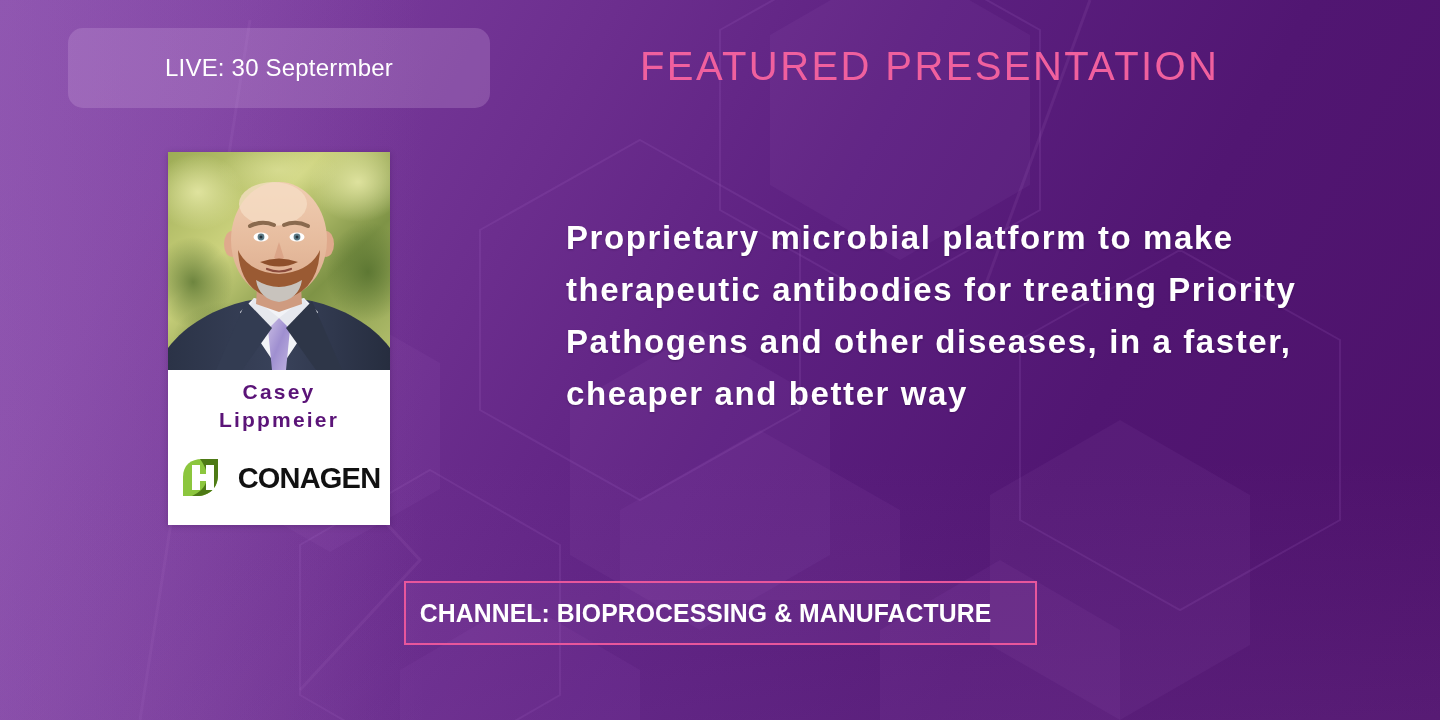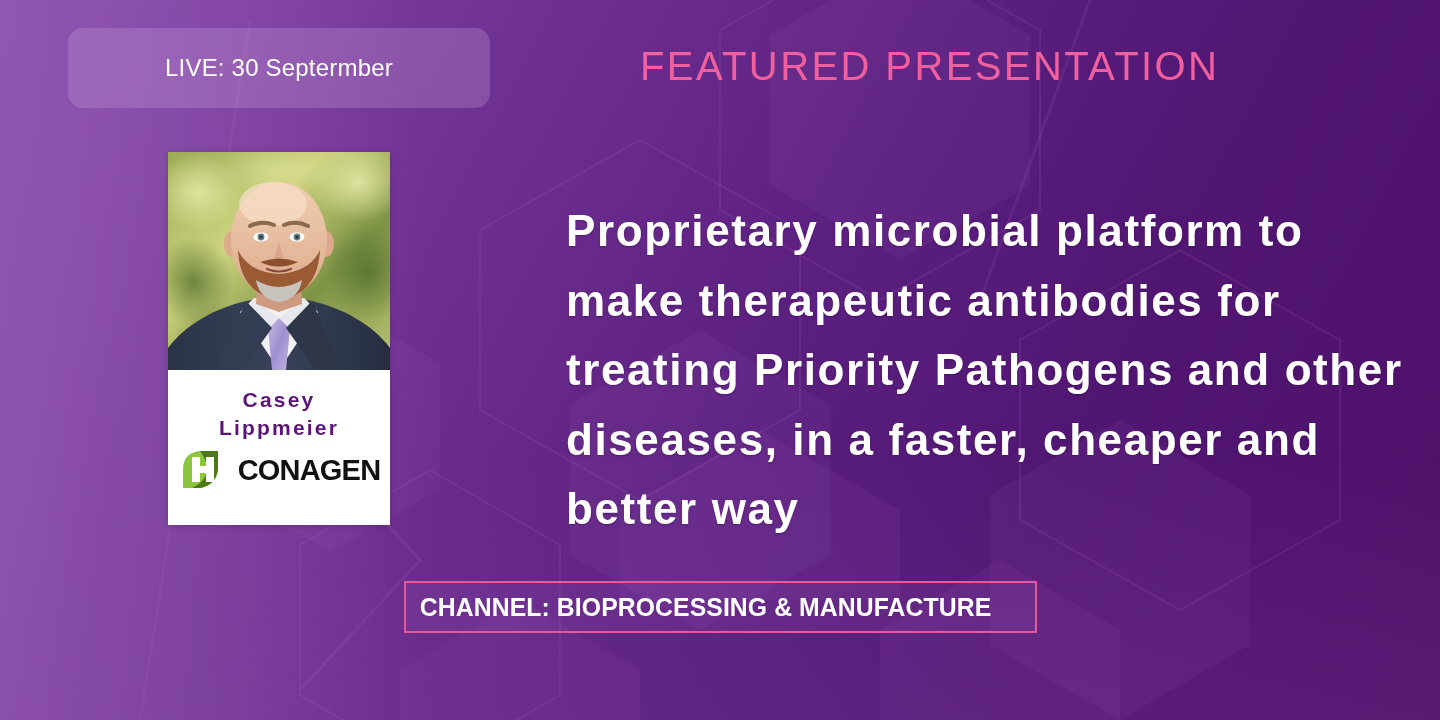--- a/index.html
+++ b/index.html
@@ -82,61 +82,61 @@
   }
   .speaker-photo {
     position: relative;
     width: 222px; height: 218px;
     overflow: hidden;
     background: #6d7f3a;
   }
   .speaker-photo svg { display:block; width: 222px; height: 218px; }
 
   .speaker-name {
-    margin-top: 16px;
+    margin-top: 8px;
     width: 200px;
     text-align: center;
     color: #5B1478;
     font-size: 21px;
     font-weight: bold;
     line-height: 1.32;
     letter-spacing: 2.2px;
   }
 
   .company-logo {
-    margin-top: 8px;
+    margin-top: 24px;
     display: flex; align-items: center; gap: 16px;
   }
   .logo-mark { width: 44px; height: 42px; display: block; }
   .logo-word {
     color: #111111;
     font-size: 29px;
     font-weight: bold;
     letter-spacing: -0.8px;
     line-height: 1;
   }
 
   
   .headline {
     position: absolute;
-    left: 566px; top: 196px;
+    left: 566px; top: 212px;
     width: 840px;
     color: #FFFFFF;
-    font-size: 44px;
+    font-size: 33px;
     font-weight: bold;
     line-height: 1.58;
     letter-spacing: 1.6px;
     text-shadow: 0 1px 2px rgba(40,5,60,0.35);
   }
 
   
   .channel-badge {
     position: absolute;
     left: 404px; top: 581px;
-    width: 633px; height: 52px;
+    width: 633px; height: 64px;
     border: 2px solid #E8569C;
     background: rgba(190,120,210,0.10);
     display: flex; align-items: center;
   }
   .channel-text {
     padding-left: 14px;
     color: #FFFFFF;
     font-size: 25px;
     font-weight: bold;
     letter-spacing: 0.1px;

